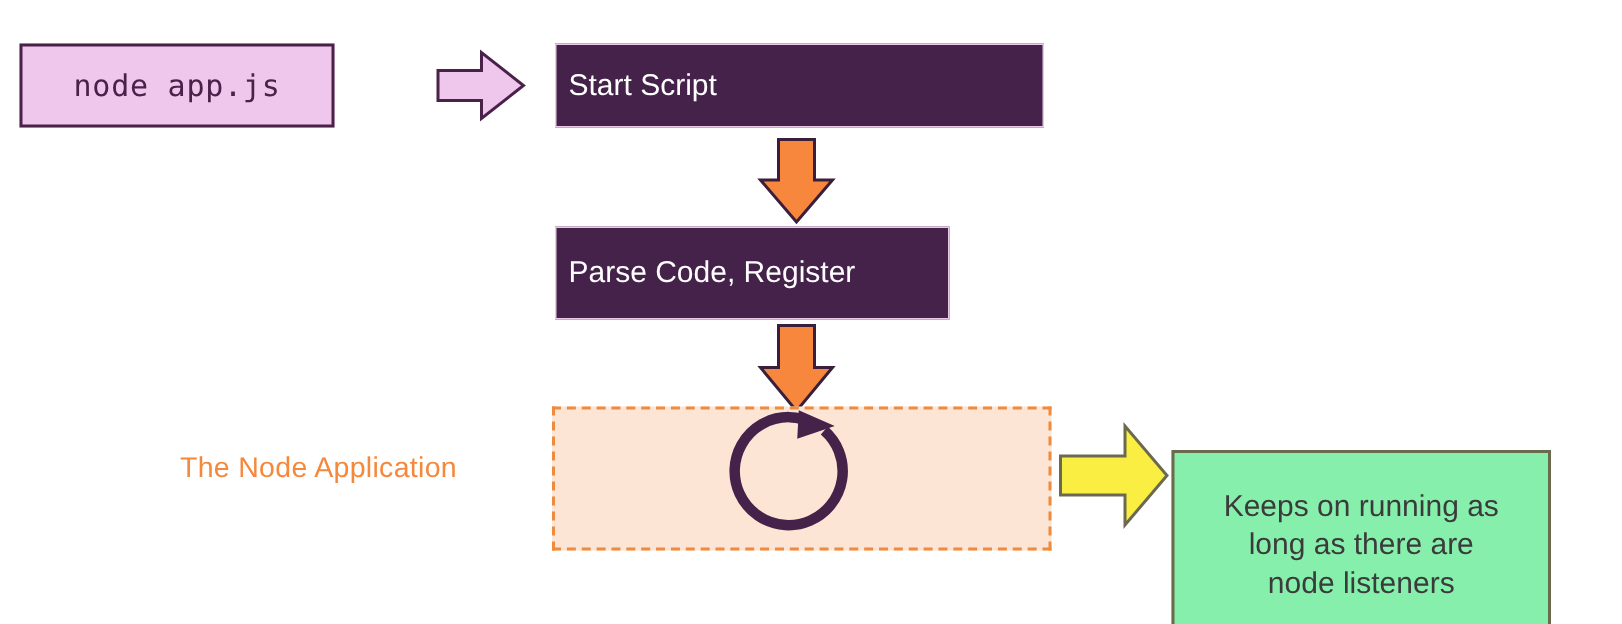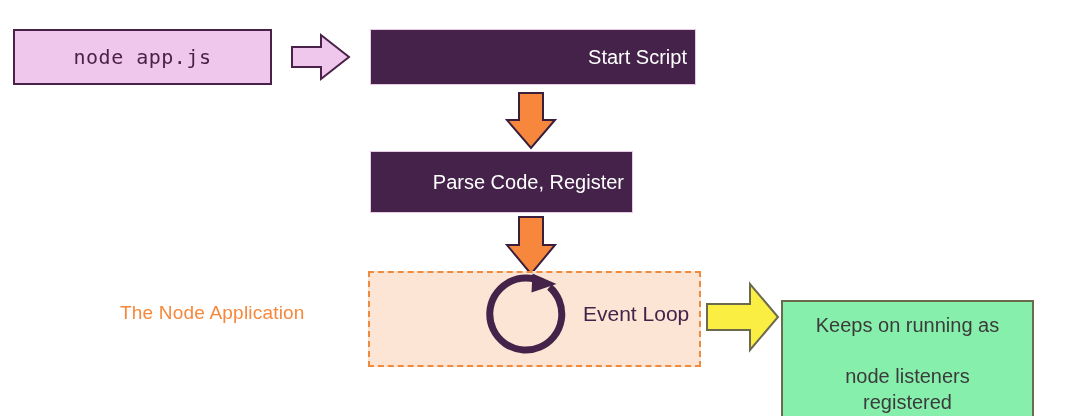--- a/index.html
+++ b/index.html
@@ -16,21 +16,21 @@
     height: 416px;
     background: #ffffff;
     overflow: hidden;
   }
   .abs { position: absolute; }
 
   
   .cmd-box {
     left: 13px;
     top: 29px;
-    width: 259px;
+    width: 210px;
     height: 56px;
     background: #EFC6EC;
     border: 2px solid #4A2249;
     box-sizing: border-box;
     display: flex;
     align-items: center;
     justify-content: center;
   }
   .cmd-text {
     font-family: "DejaVu Sans Mono", "Liberation Mono", monospace;
@@ -40,21 +40,21 @@
     white-space: pre;
   }
 
   
   .dark-box {
     background: #44224A;
     border: 1px solid #E9C9E6;
     box-sizing: border-box;
     display: flex;
     align-items: center;
-    justify-content: flex-end;
+    justify-content: flex-start;
     text-align: center;
     color: #ffffff;
     font-size: 20px;
     line-height: 1.2;
     padding: 0 8px;
   }
   #box-start-script {
     left: 370px;
     top: 29px;
     width: 326px;
@@ -163,32 +163,30 @@
   <div class="abs" style="left:486px; top:273px;">
     <svg width="96" height="88" viewBox="0 0 96 88">
 
       <path d="M 56.5 9.2
                A 36 36 0 1 0 63.5 14.0" fill="none" stroke="#44224A" stroke-width="7" stroke-linecap="butt"></path>
 
       <polygon points="46.5,0.5 70.5,11.0 45.5,19.5" fill="#44224A"></polygon>
     </svg>
   </div>
 
-  <div class="abs event-loop-label">Event Loop</div>
 
   <div class="abs node-app-caption">The Node Application</div>
 
   <div class="abs" style="left:706px; top:282px;">
     <svg width="74" height="70" viewBox="0 0 74 70">
       <polygon points="1,22 44,22 44,2 72,35 44,68 44,48 1,48" fill="#FBEE43" stroke="#6C6A4E" stroke-width="2" stroke-linejoin="miter"></polygon>
     </svg>
   </div>
 
   <div class="abs result-box">
     <span>
       <span>Keeps on running as</span><br>
-      <br>
+      <span>long as there are</span><br>
       <span>node listeners</span><br>
-      <span>registered</span>
     </span>
   </div>
 
 </div>
 
 </body></html>

